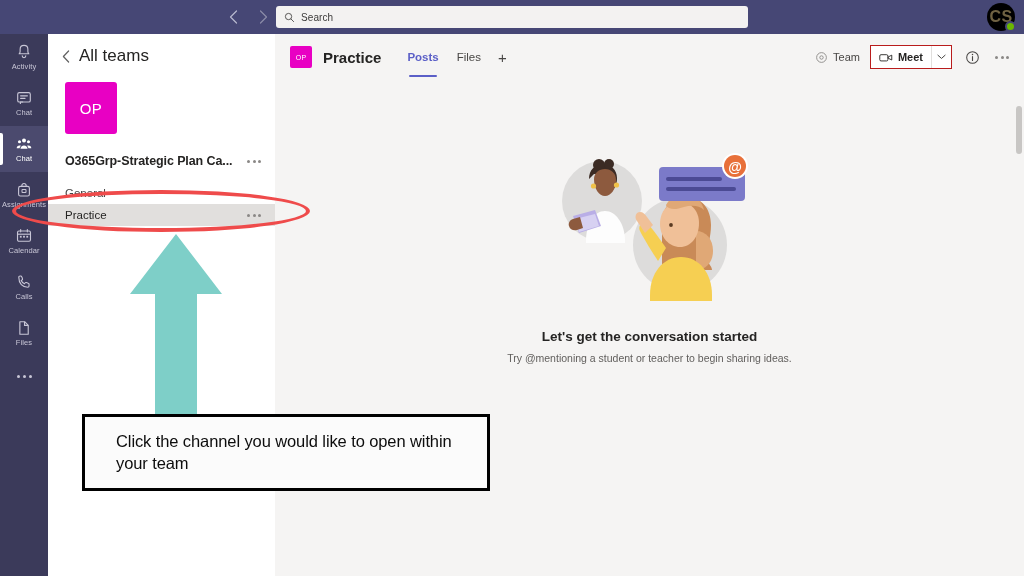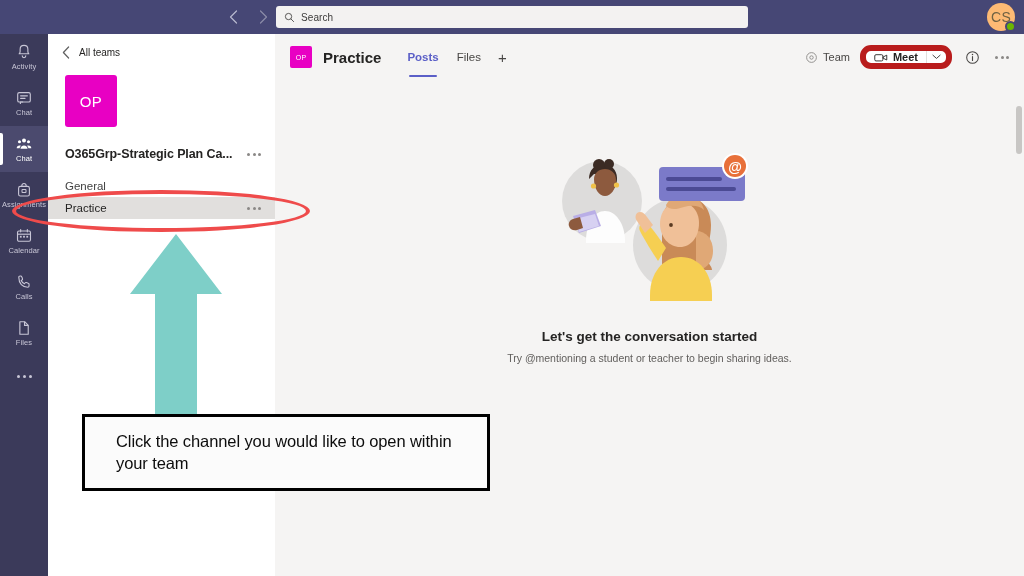--- a/index.html
+++ b/index.html
@@ -33,23 +33,23 @@
     display: flex; align-items: center; padding: 0 8px; gap: 6px;
   }
   .search-ico { width: 11px; height: 11px; flex: 0 0 auto; }
   .search-ph { font-size: 10px; color: #3b3a39; letter-spacing: .1px; }
 
   .avatar-wrap {
     position: absolute; right: 9px; top: 3px; width: 28px; height: 28px;
   }
   .avatar {
     width: 28px; height: 28px; border-radius: 50%;
-    background: #fdba74; color: #6f6243;
+    background: #000000; color: #6f6243;
     display: flex; align-items: center; justify-content: center;
-    font-size: 14px; font-weight: 400; letter-spacing: .3px;
+    font-size: 16px; font-weight: 700; letter-spacing: .3px;
   }
   .presence {
     position: absolute; right: -1px; bottom: -1px; width: 11px; height: 11px;
     border-radius: 50%; background: #6bb700; border: 2px solid #464775;
   }
 
   
   .rail {
     position: absolute; left: 0; top: 34px; width: 48px; height: 542px;
     background: #3b3a5a;
@@ -79,21 +79,21 @@
   
   .panel {
     position: absolute; left: 48px; top: 34px; width: 227px; height: 542px;
     background: #ffffff;
   }
   .allteams {
     display: flex; align-items: center; gap: 9px;
     padding: 12px 0 0 14px; cursor: pointer;
   }
   .allteams .chev { color: #616161; font-size: 12px; line-height: 1; }
-  .allteams .txt { font-size: 10px; color: #252423; text-align: center; }
+  .allteams .txt { font-size: 17px; color: #252423; text-align: center; }
 
   .team-tile {
     margin: 16px 0 0 17px; width: 52px; height: 52px; border-radius: 3px;
     background: #e800c3;
     display: flex; align-items: center; justify-content: center;
     color: #ffffff; font-size: 15px; letter-spacing: .5px; cursor: pointer;
   }
 
   .team-row {
     margin-top: 20px; padding: 0 10px 0 17px;
@@ -150,21 +150,21 @@
   .hdr-right {
     position: absolute; right: 12px; top: 0; height: 46px;
     display: flex; align-items: center; gap: 10px;
   }
   .team-chip {
     display: flex; align-items: center; gap: 5px; font-size: 11px; color: #484644;
     cursor: pointer;
   }
   .meet-btn {
     display: flex; align-items: stretch; height: 24px;
-    border: 6px solid #b91c1c; border-radius: 11px; background: #ffffff;
+    border: 1px solid #b91c1c; border-radius: 0; background: #ffffff;
     overflow: hidden; cursor: pointer;
   }
   .meet-main {
     display: flex; align-items: center; gap: 5px; padding: 0 8px;
     font-size: 11px; font-weight: 600; color: #252423;
   }
   .meet-split {
     display: flex; align-items: center; justify-content: center; width: 20px;
     border-left: 1px solid #e1dfdd; color: #484644; font-size: 9px;
   }

